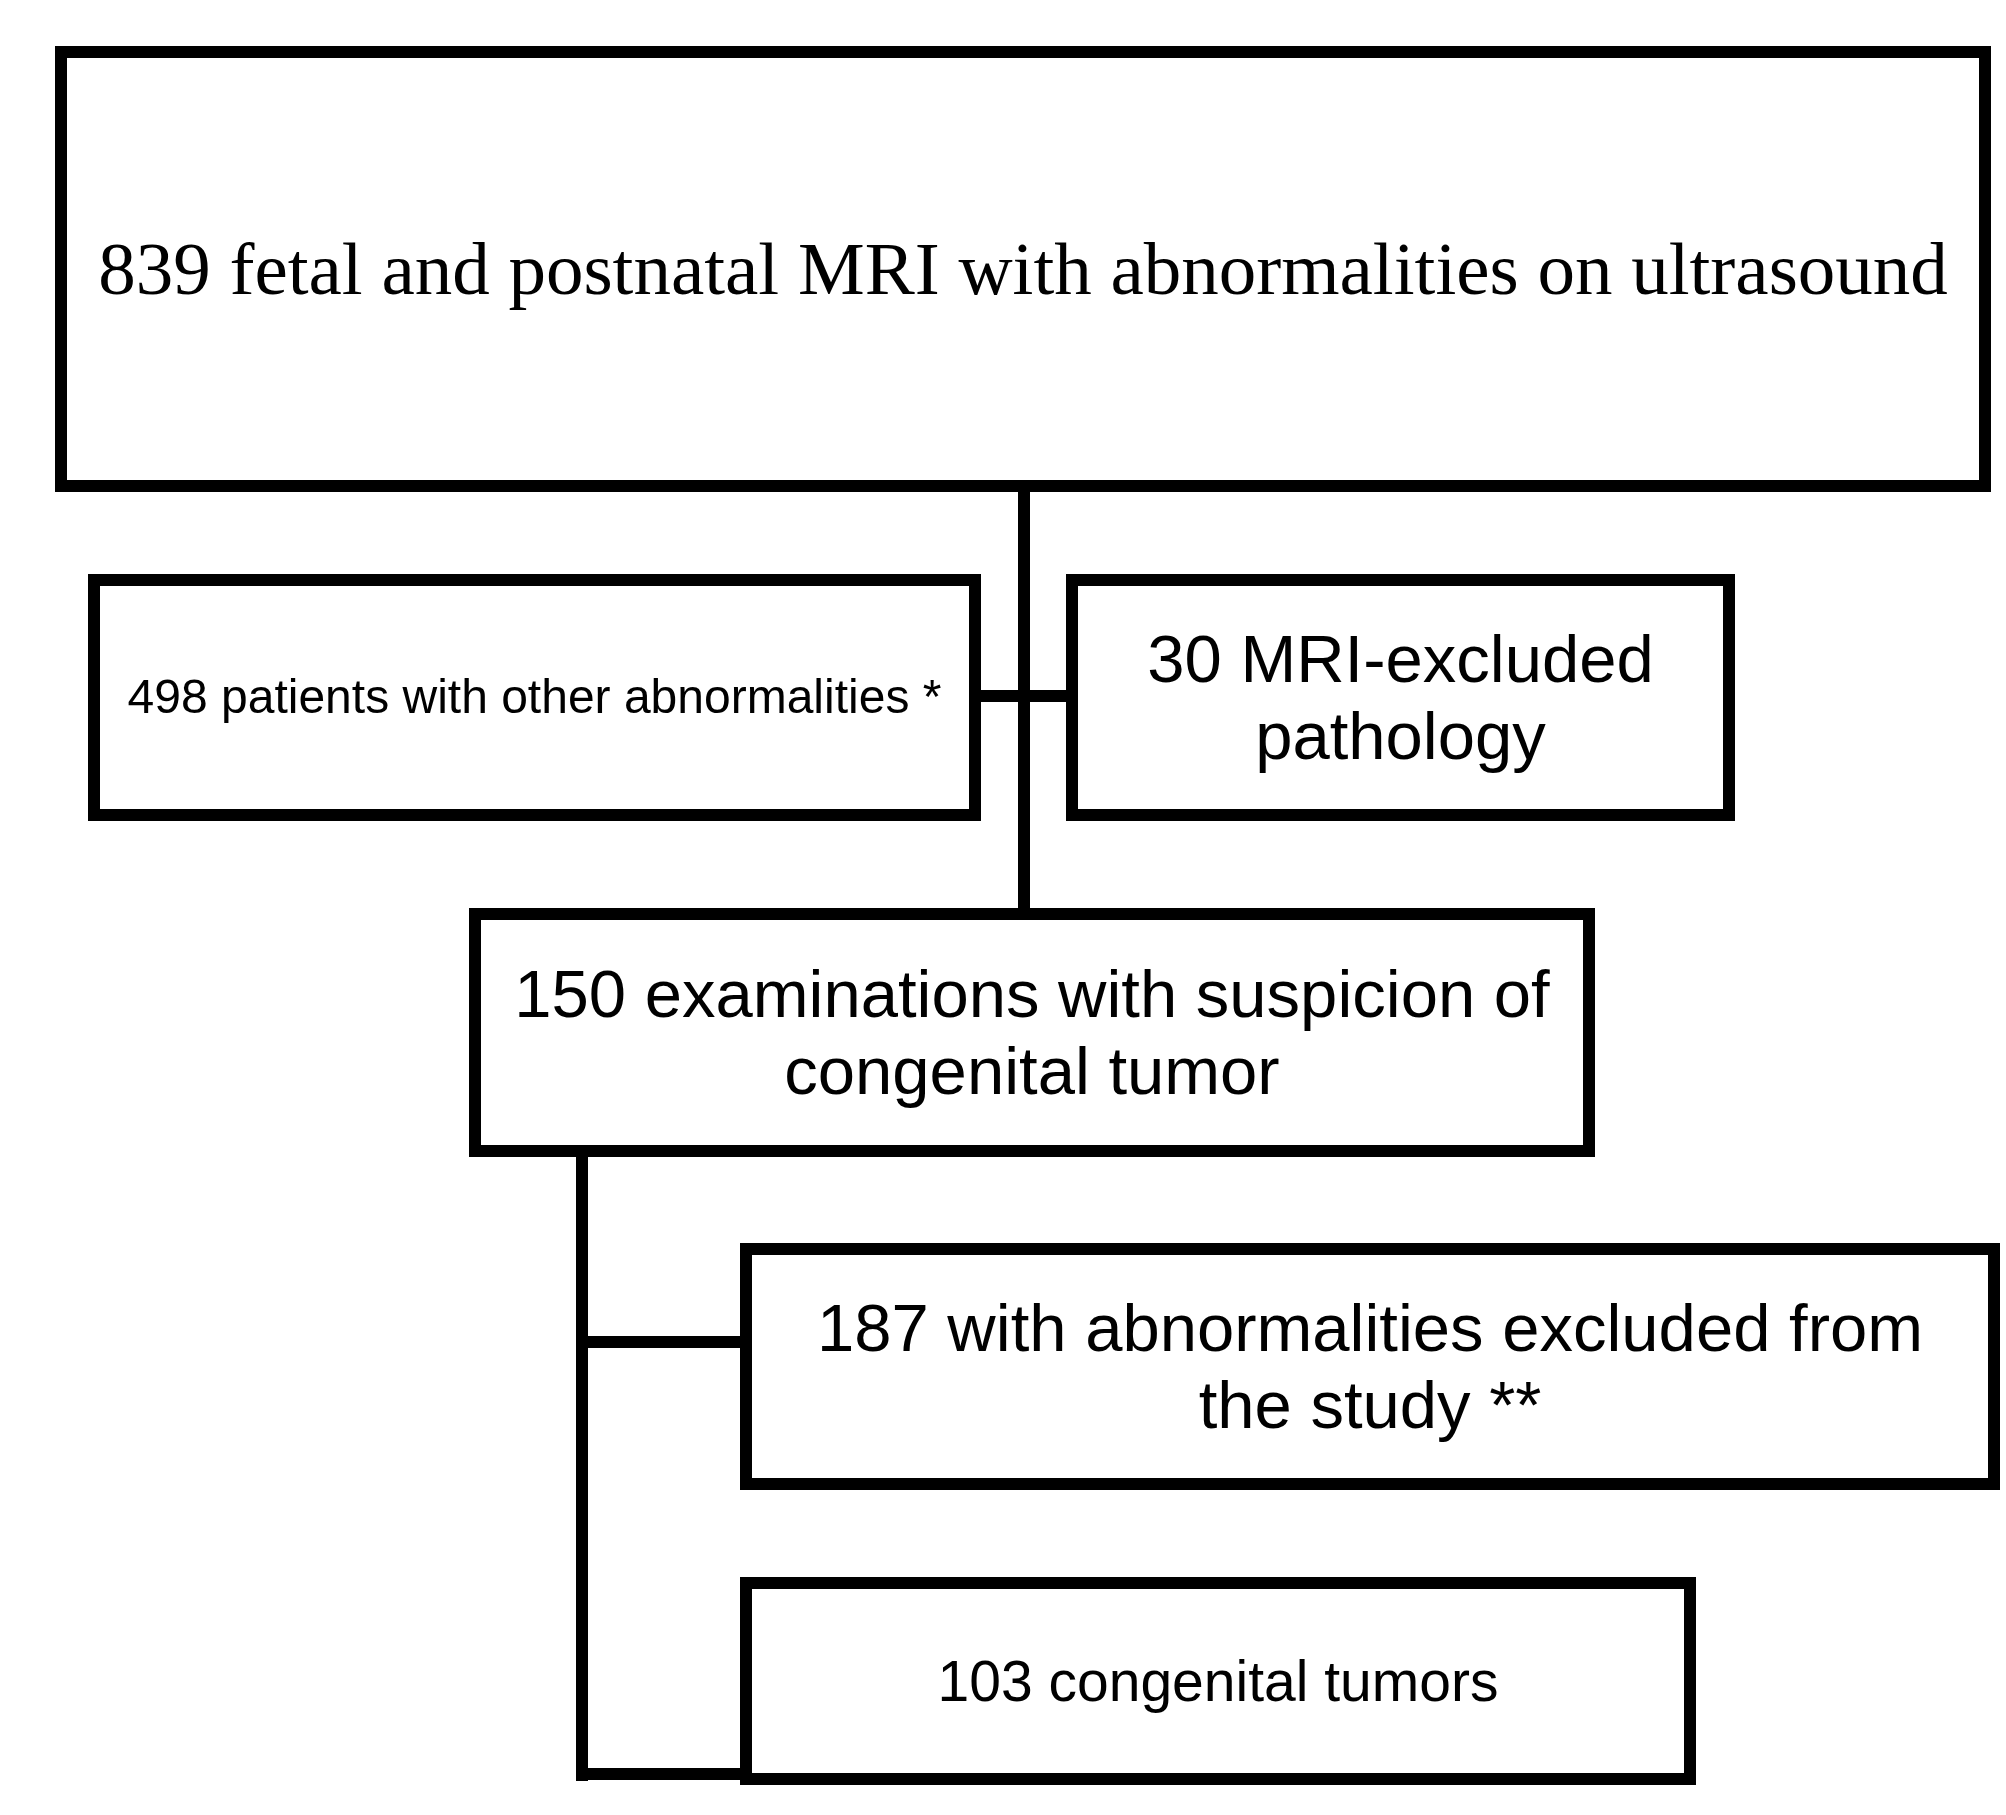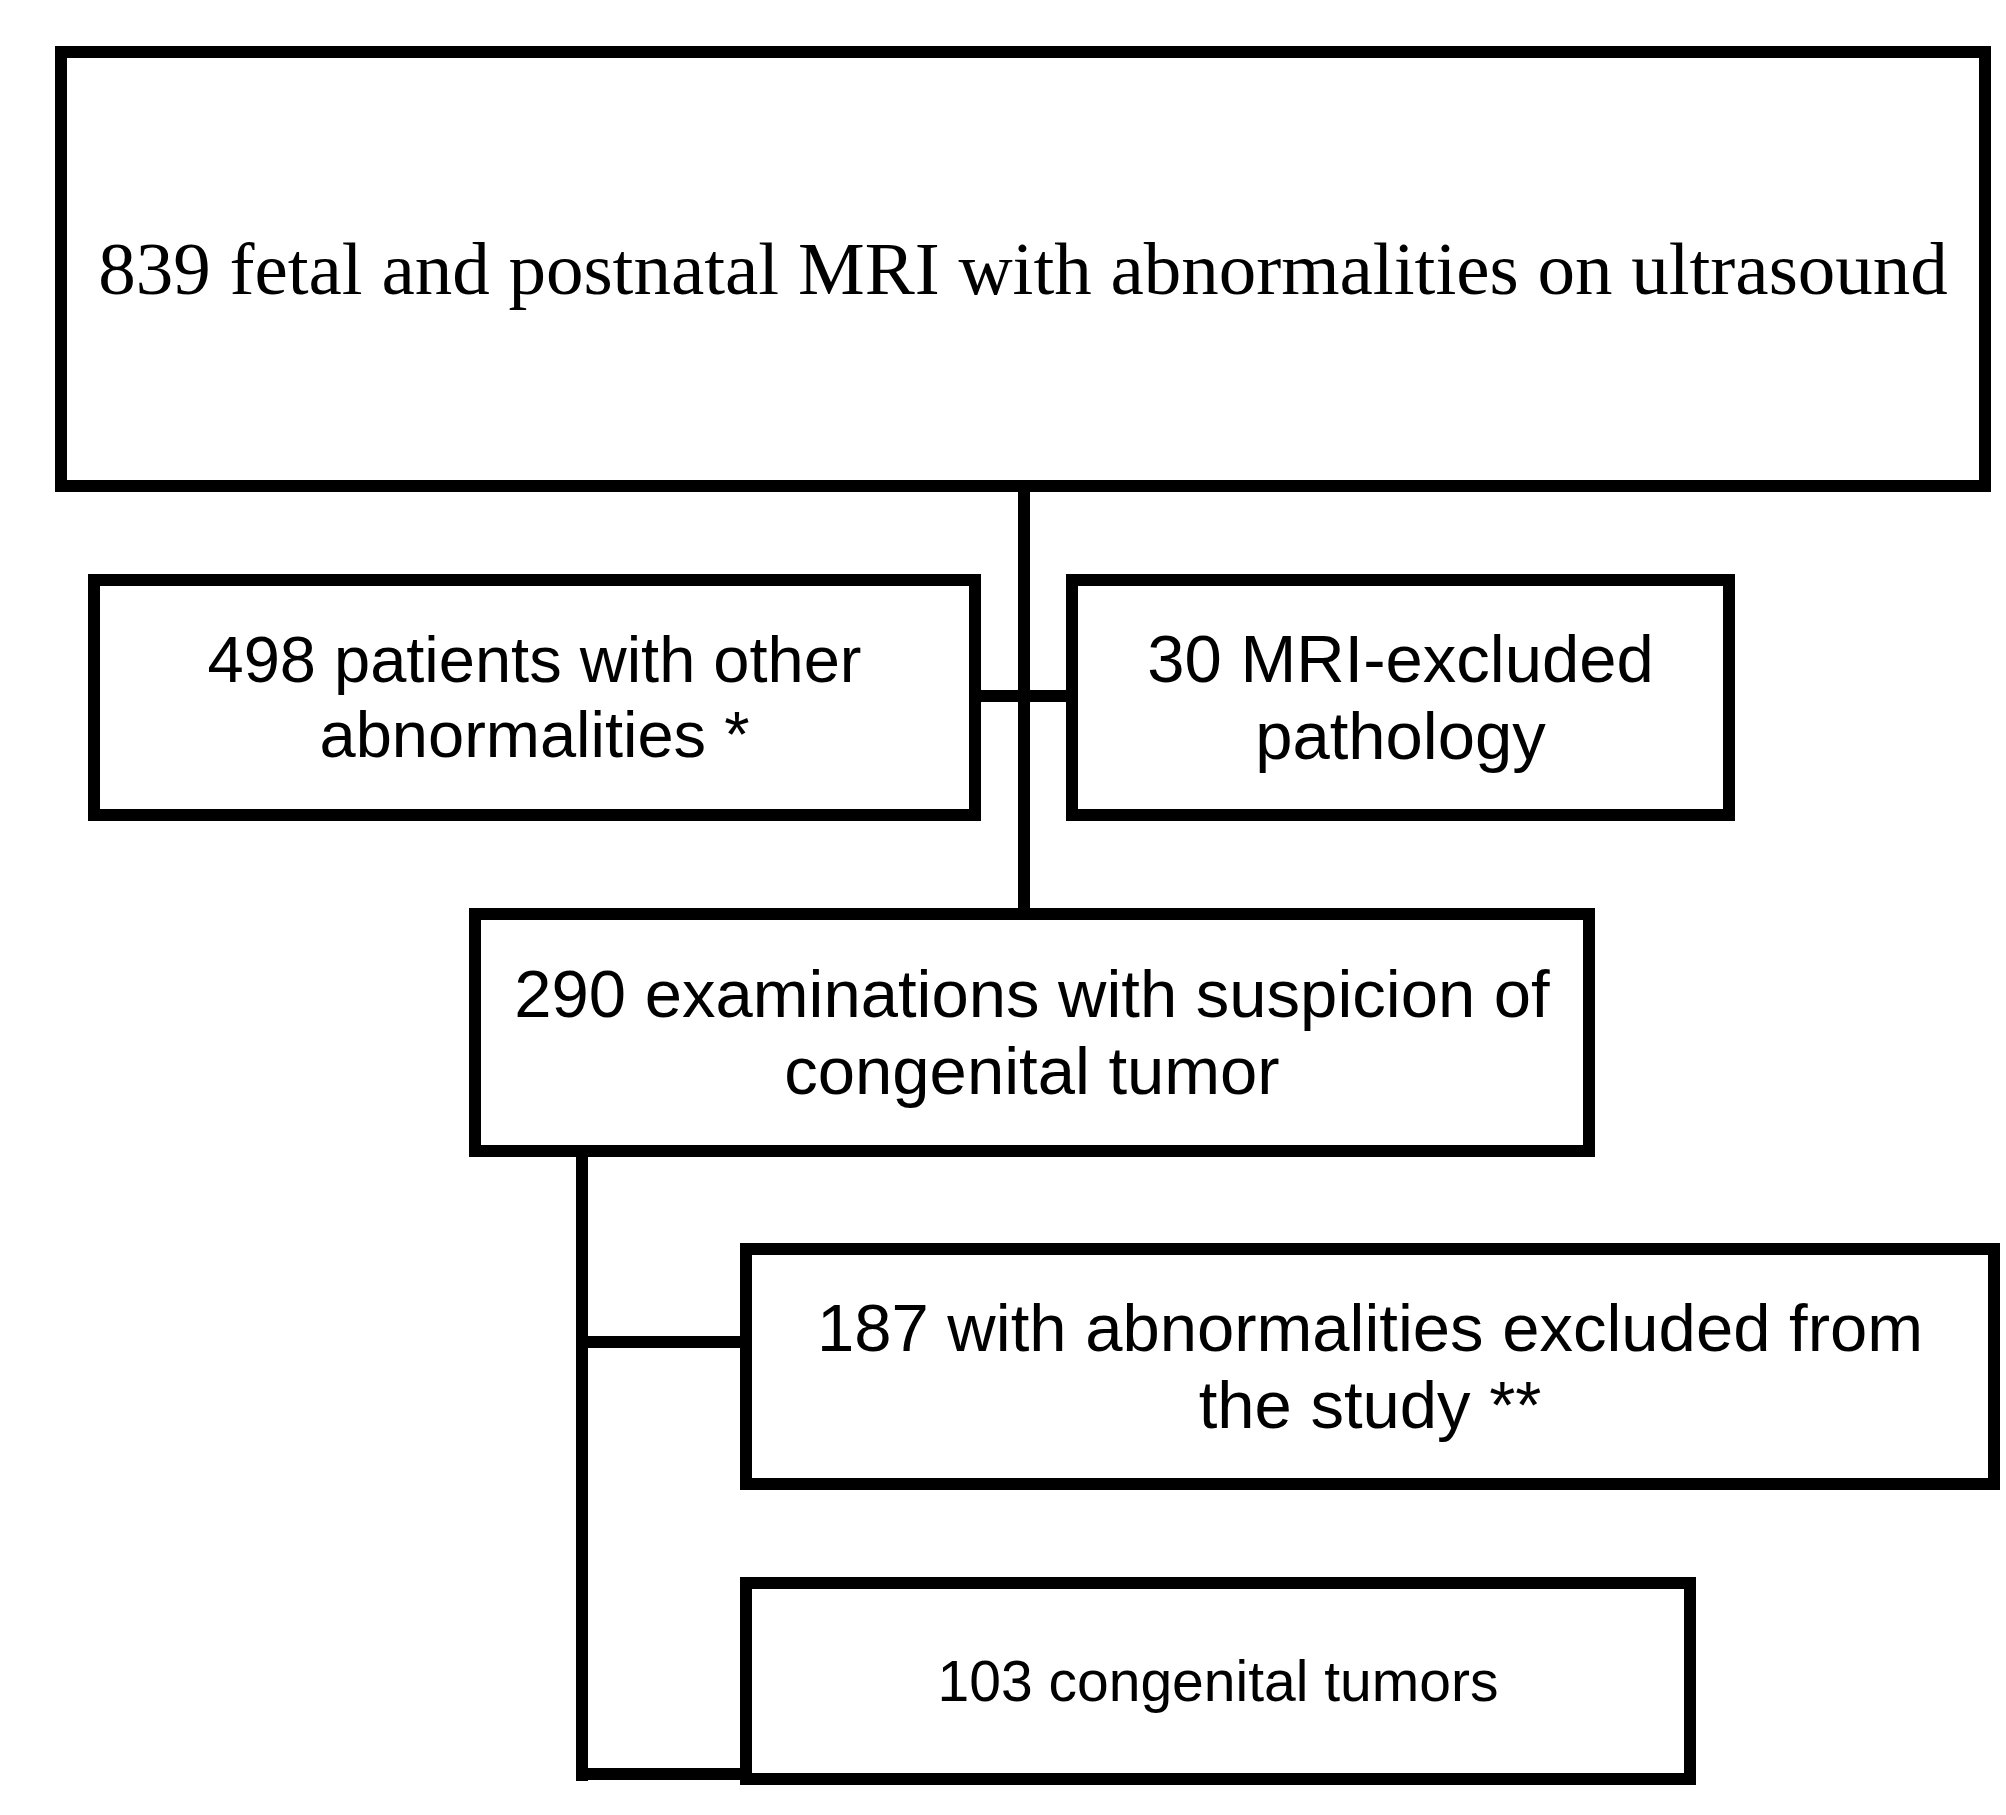--- a/index.html
+++ b/index.html
@@ -41,21 +41,21 @@
   
   .node.serif {
     font-family: "Liberation Serif", "DejaVu Serif", serif;
   }
   .node.sans {
     font-family: "Liberation Sans", "DejaVu Sans", sans-serif;
   }
 
   
   #node-total      { left: 27px;   top: 46px;   width: 1936px; height: 446px; font-size: 75px;  line-height: 1.18; }
-  #node-other      { left: 60px;   top: 574px;  width: 893px;  height: 247px; font-size: 65px;  line-height: 1.14; }
+  #node-other      { left: 60px;   top: 574px;  width: 893px;  height: 247px; font-size: 48px;  line-height: 1.14; }
   #node-excluded   { left: 1038px; top: 574px;  width: 669px;  height: 247px; font-size: 67px;  line-height: 1.14; }
   #node-suspicion  { left: 441px;  top: 908px;  width: 1126px; height: 249px; font-size: 67px;  line-height: 1.14; }
   #node-abnexcl    { left: 712px;  top: 1243px; width: 1260px; height: 247px; font-size: 67px;  line-height: 1.14; }
   #node-tumors     { left: 712px;  top: 1577px; width: 956px; height: 208px; font-size: 57px;  line-height: 1.14; }
 
   
   .conn {
     position: absolute;
     background: #000000;
     z-index: 1;
@@ -90,21 +90,21 @@
 
   <div class="node sans" id="node-other">
     <span class="node-text">498  patients with other abnormalities *</span>
   </div>
 
   <div class="node sans" id="node-excluded">
     <span class="node-text">30 MRI-excluded pathology</span>
   </div>
 
   <div class="node sans" id="node-suspicion">
-    <span class="node-text">290  examinations with suspicion of congenital tumor</span>
+    <span class="node-text">150  examinations with suspicion of congenital tumor</span>
   </div>
 
   <div class="node sans" id="node-abnexcl">
     <span class="node-text">187 with abnormalities excluded from the study **</span>
   </div>
 
   <div class="node sans" id="node-tumors">
     <span class="node-text">103 congenital tumors</span>
   </div>
 

